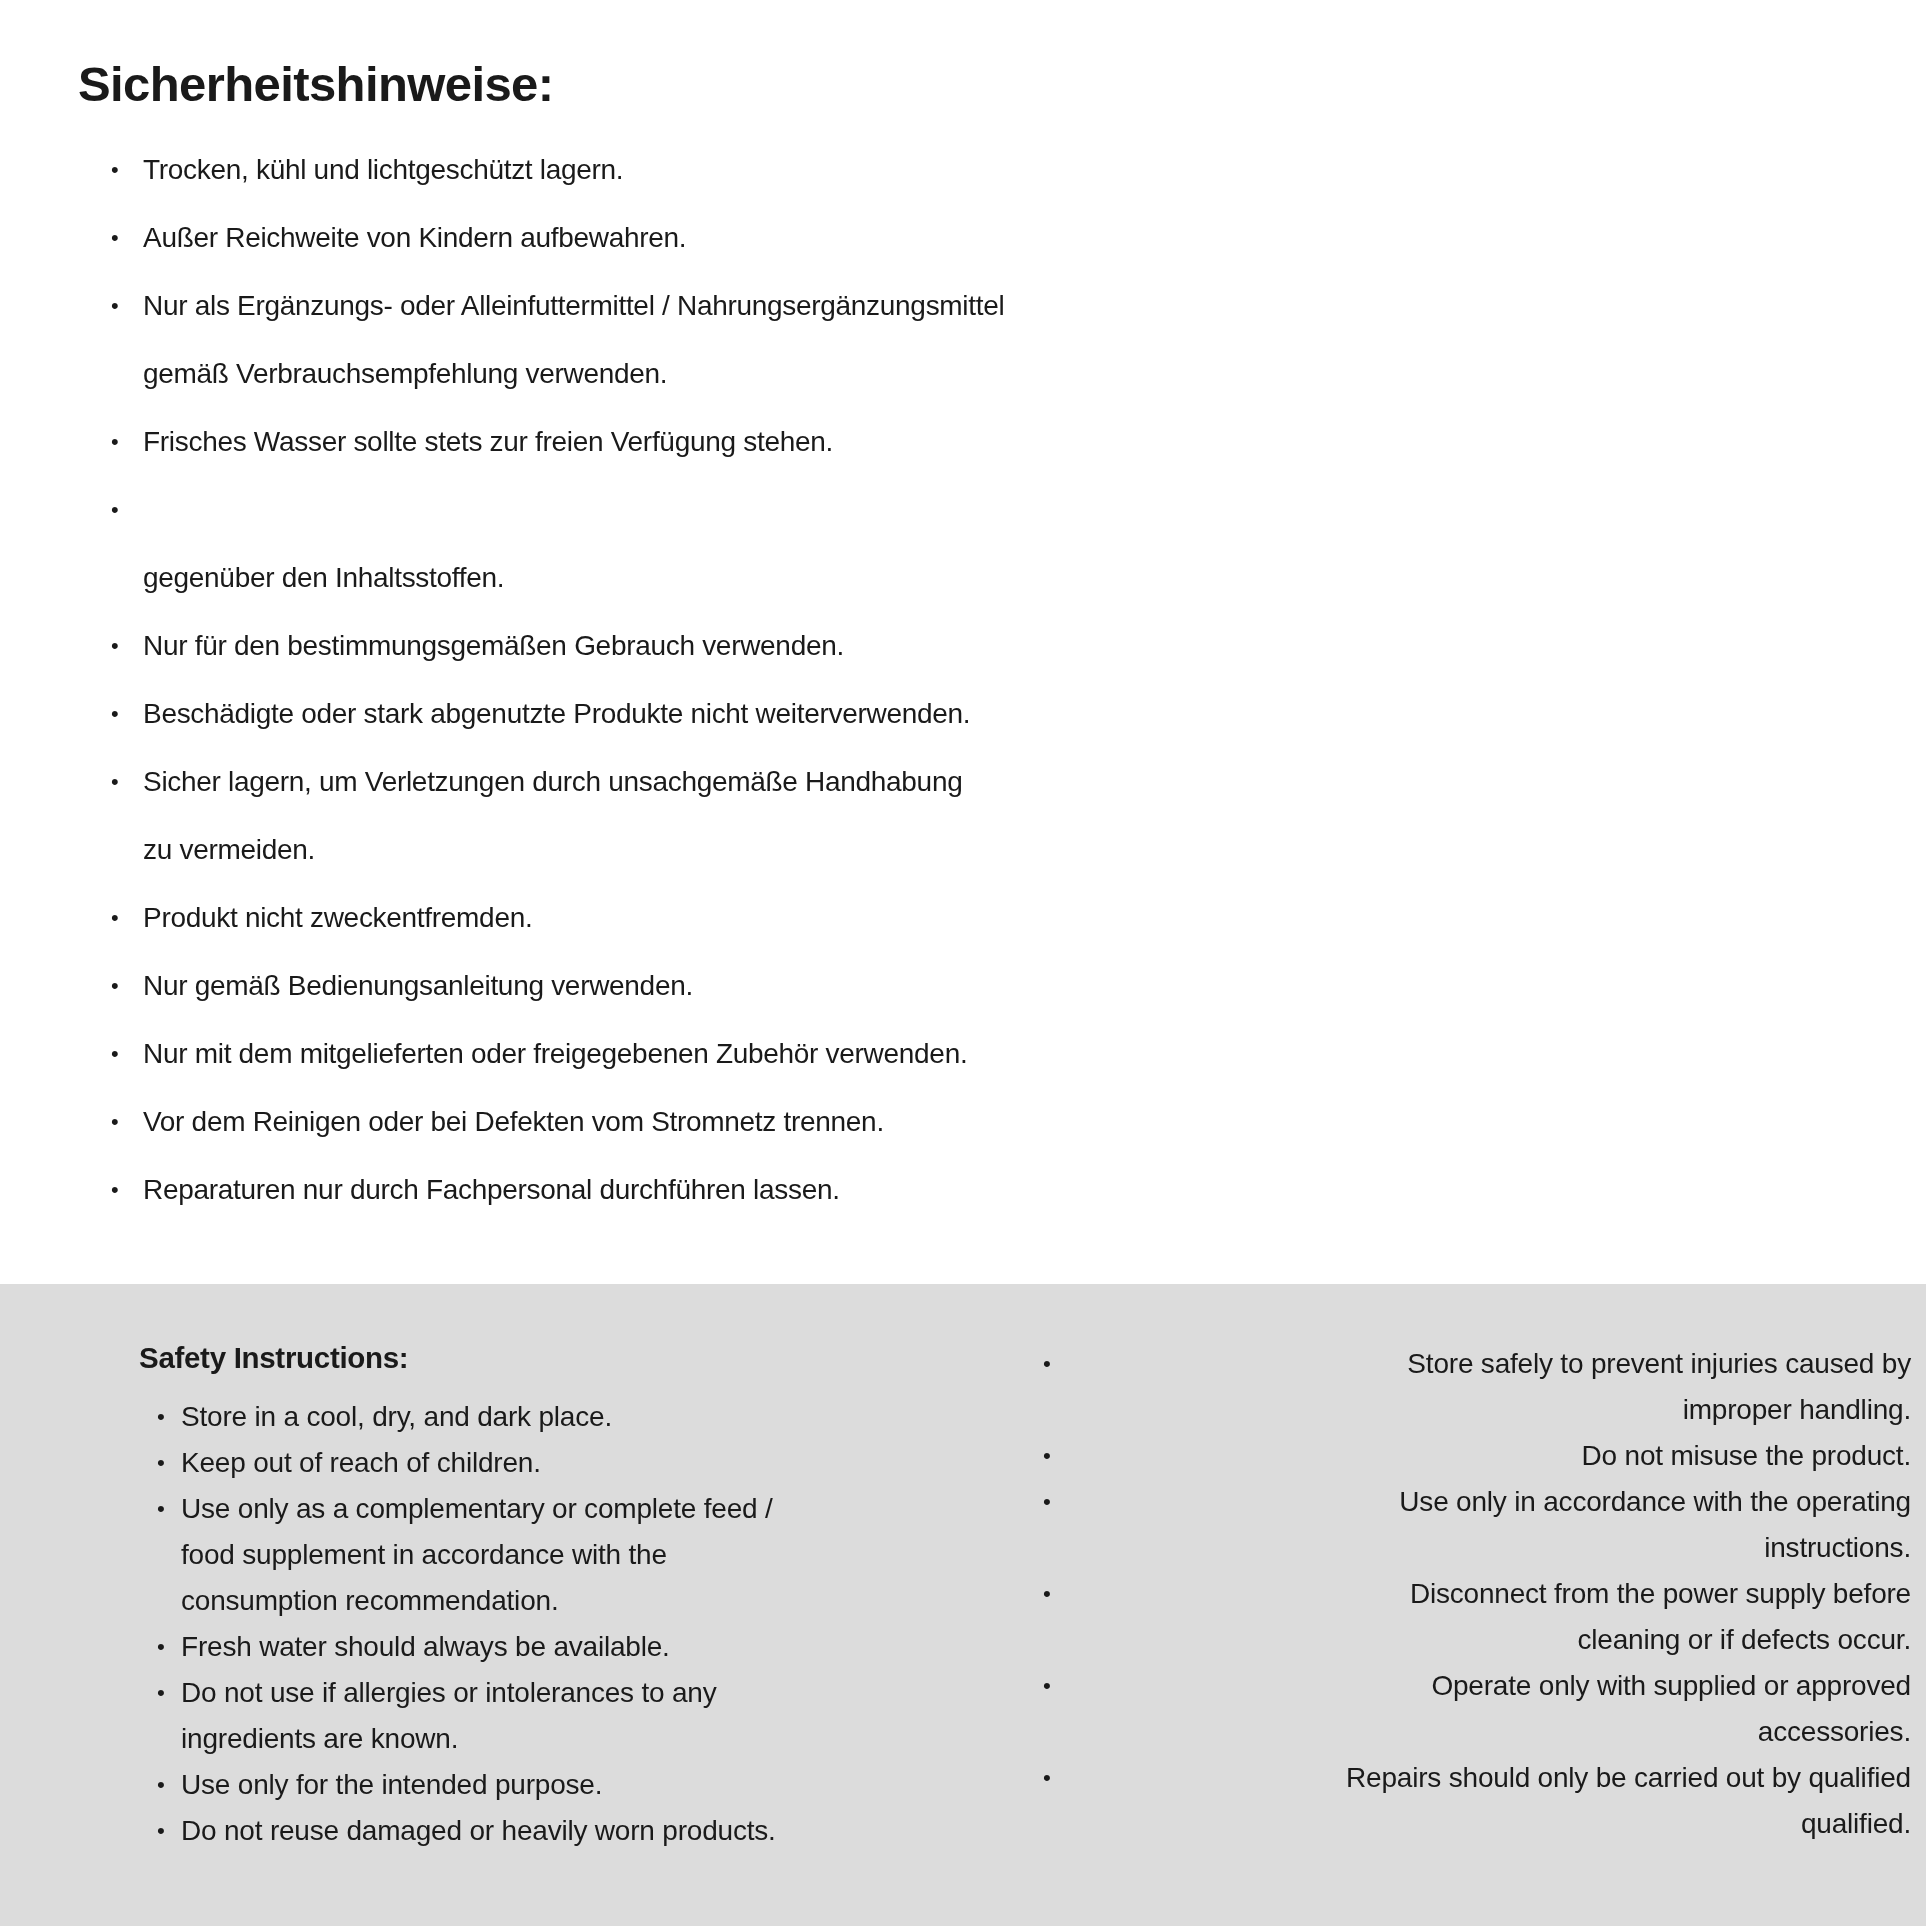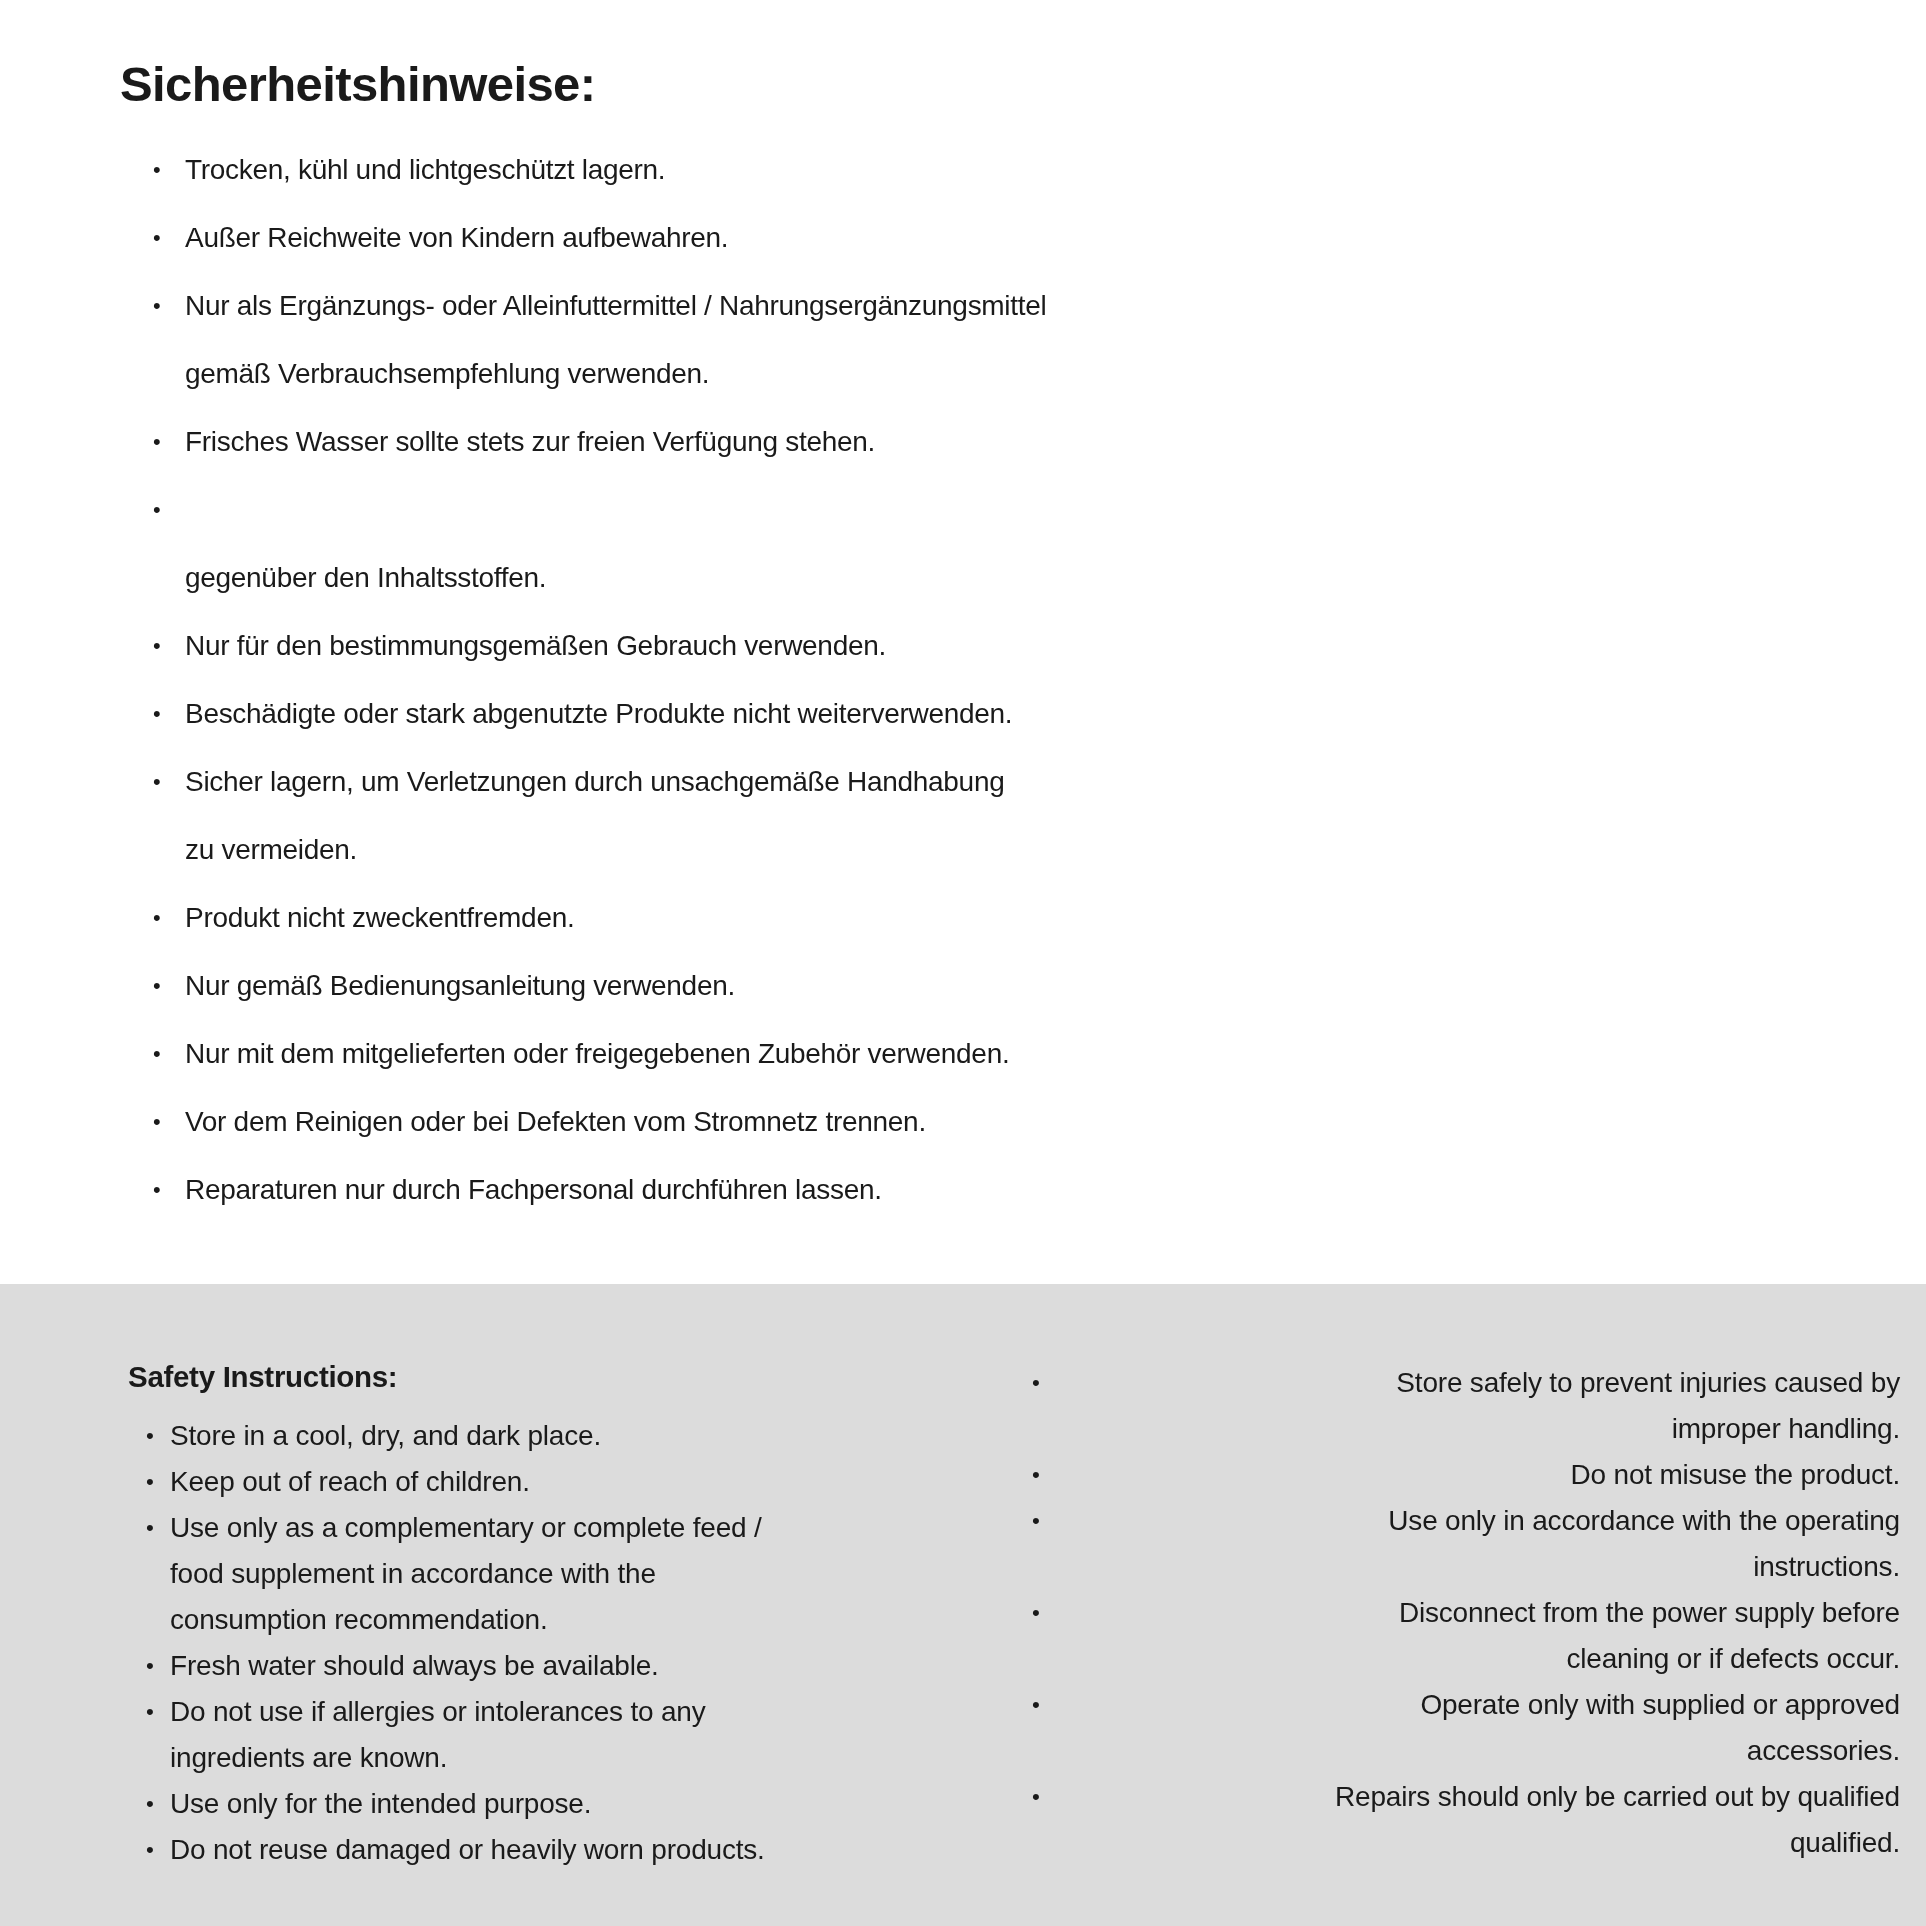--- a/index.html
+++ b/index.html
@@ -9,21 +9,21 @@
     height: 1926px;
     background: var(--page-bg, #ffffff);
     color: var(--text-color, #1a1a1a);
     font-family: "Liberation Sans", sans-serif;
     overflow: hidden;
   }
 
   
   .top-section {
     height: 1284px;
-    padding: 56px 128px 0 120px;
+    padding: 56px 128px 0 78px;
   }
   .german-title {
     font-size: 49px;
     font-weight: 700;
     letter-spacing: -0.6px;
     margin: 0 0 24.4px 0;
     color: var(--text-color, #1a1a1a);
   }
   .german-list {
     list-style: none;
@@ -46,21 +46,21 @@
     font-size: 0.78em;
     line-height: 68px;
   }
 
   
   .footer-section {
     position: relative;
     height: 642px;
     background: var(--footer-bg, #dcdcdc);
   }
-  .col { position: absolute; top: 76px; }
+  .col { position: absolute; top: 57px; margin-left: 11px; }
   .col-left  { left: 128px;  width: 899px; }
   .col-right { left: 1027px; width: 873px; text-align: right; }
   .english-title {
     font-size: 29.5px;
     font-weight: 700;
     letter-spacing: -0.3px;
     margin: 0 0 19px 0;
     color: var(--text-color, #1a1a1a);
   }
   .english-list {

